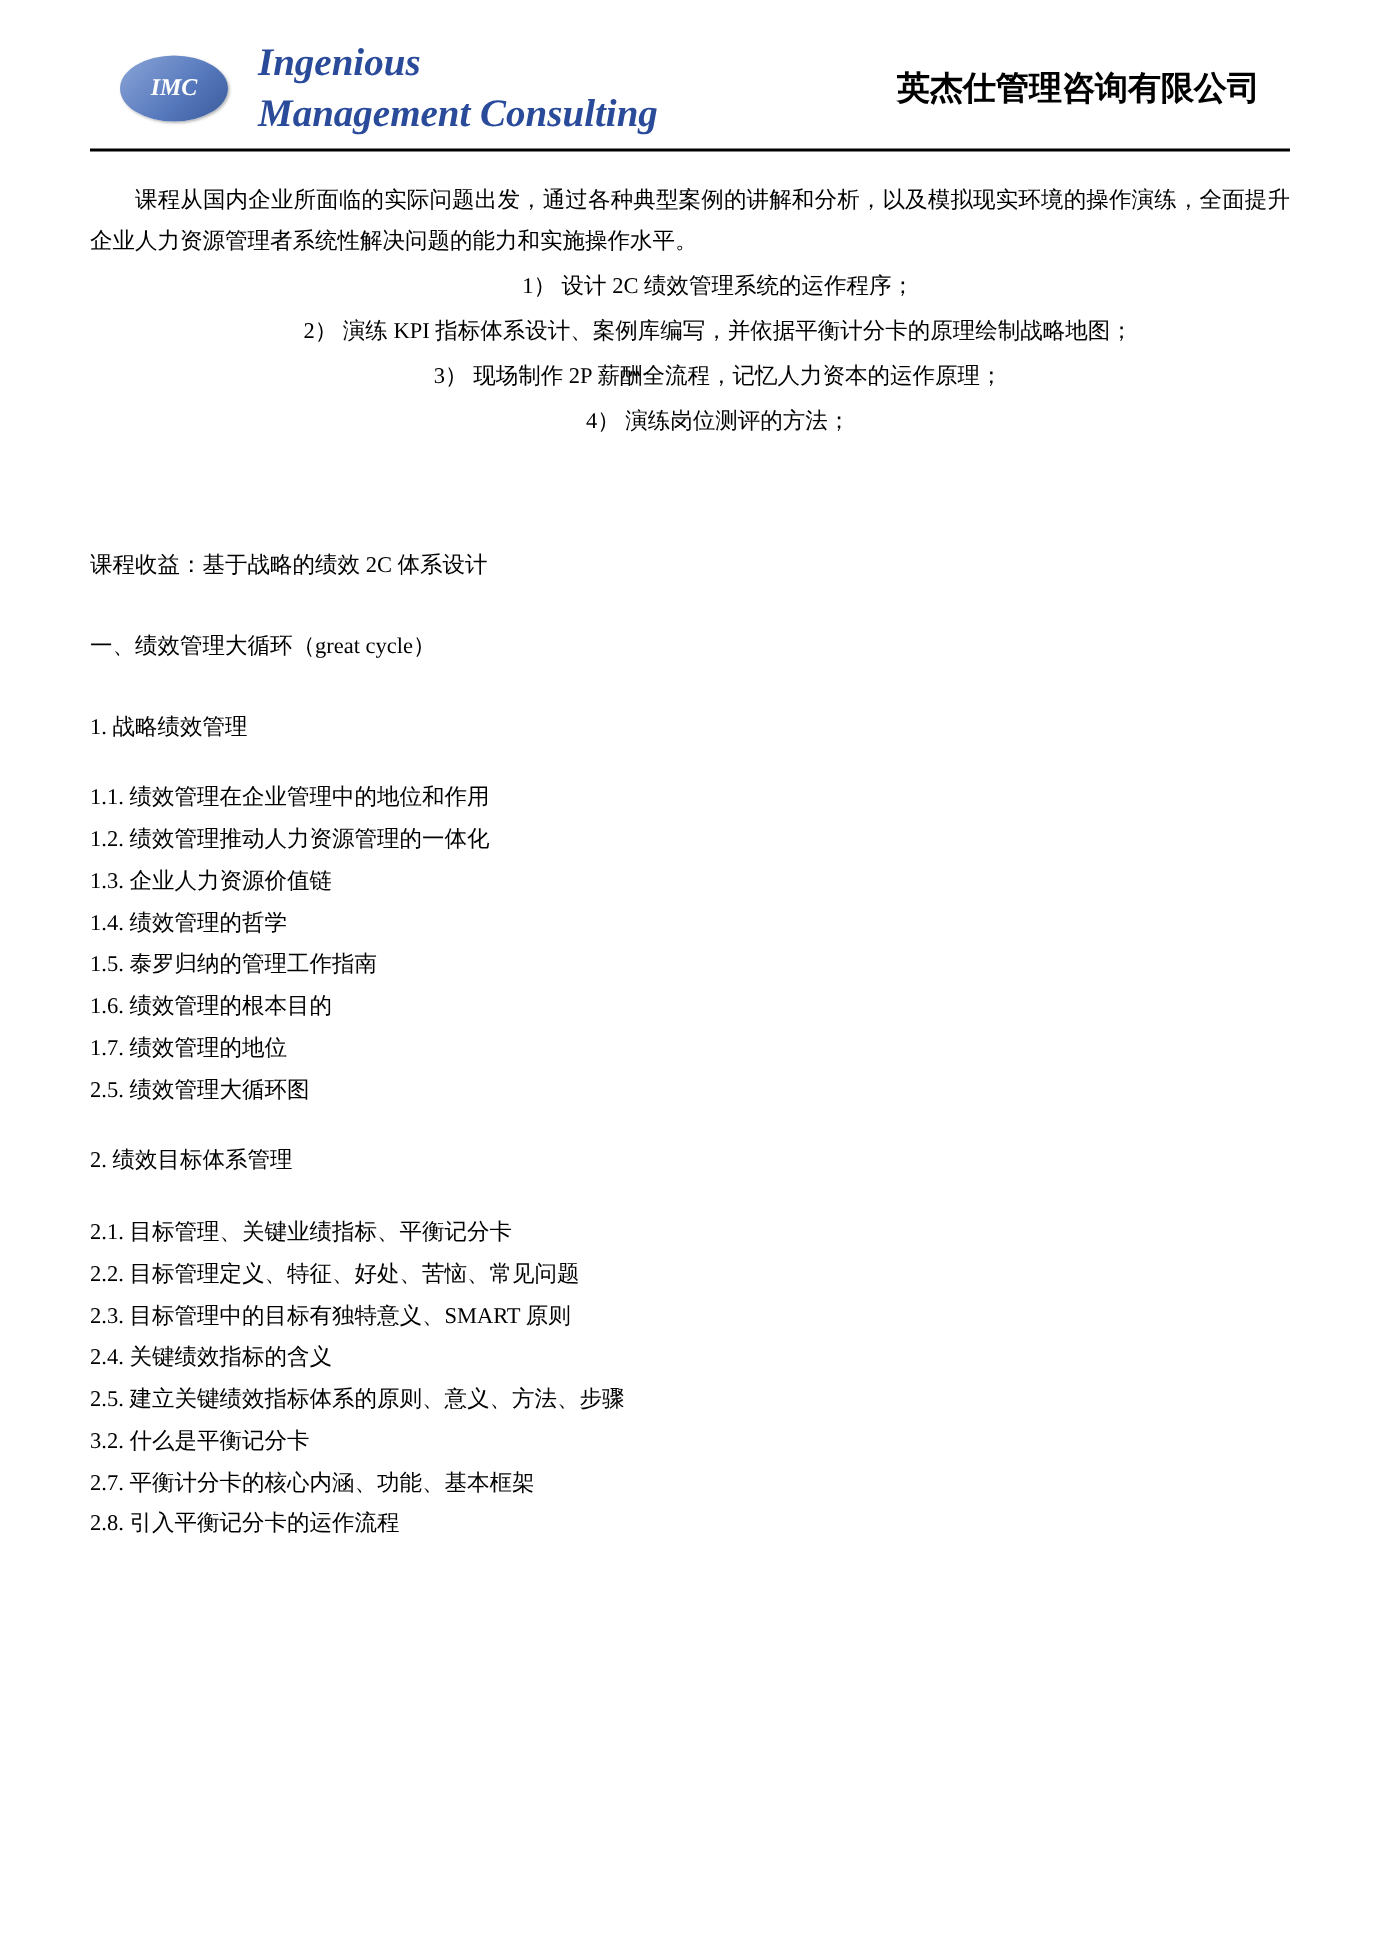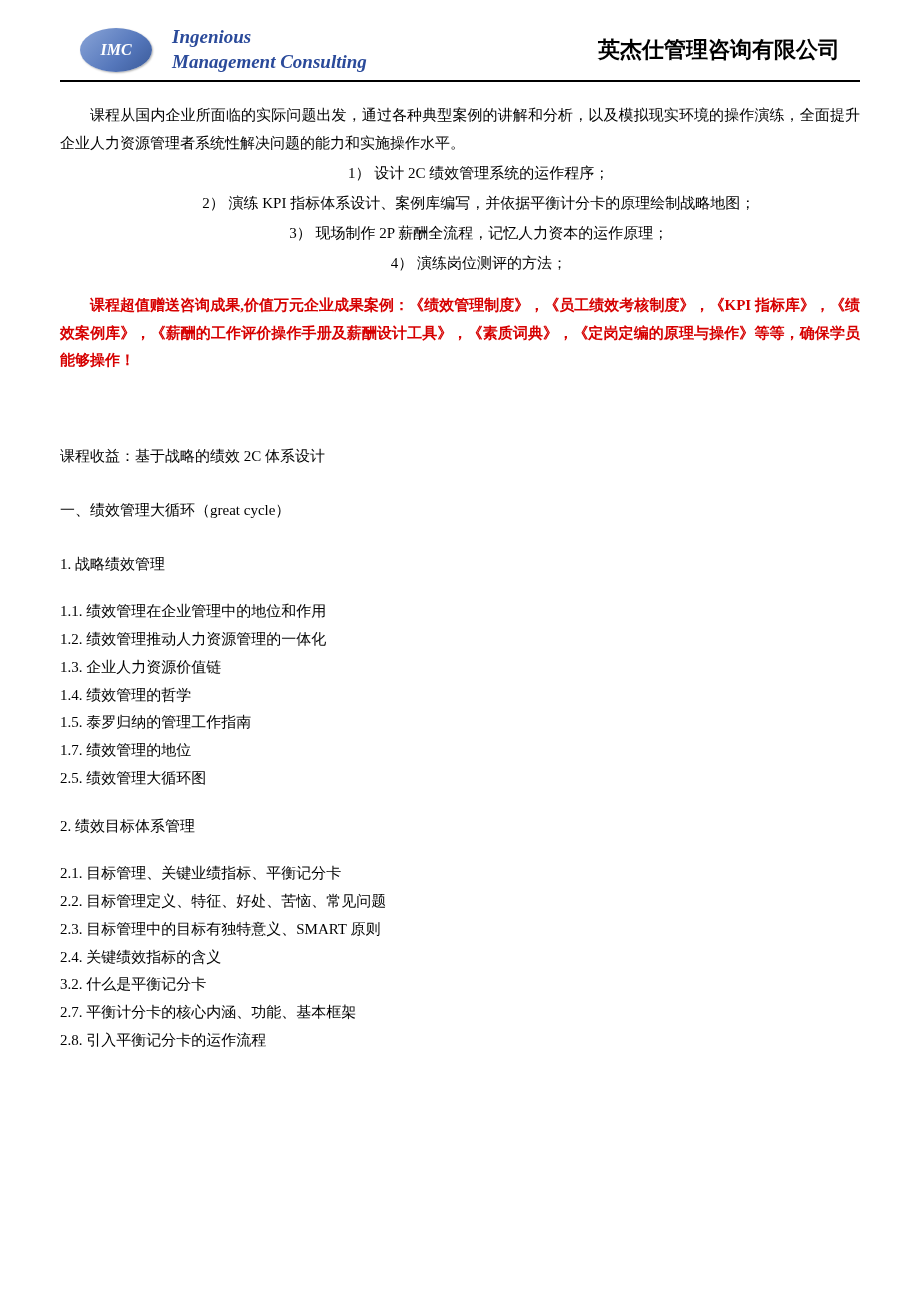--- a/index.html
+++ b/index.html
@@ -32,21 +32,21 @@
     font-style: italic;
     font-family: "Times New Roman", serif;
     font-size: 16px;
     margin-right: 20px;
     margin-left: 20px;
     box-shadow: 1px 1px 2px rgba(0,0,0,0.3);
   }
   .en-name {
     color: #2a4a9a;
     font-family: "Comic Sans MS", "Segoe Script", cursive;
-    font-size: 19px;
+    font-size: 26px;
     font-weight: bold;
     font-style: italic;
     line-height: 1.3;
   }
   .cn-name {
     margin-left: auto;
     margin-right: 20px;
     font-family: "SimHei", "黑体", sans-serif;
     font-size: 22px;
     font-weight: bold;
@@ -107,43 +107,44 @@
   <div class="intro">课程从国内企业所面临的实际问题出发，通过各种典型案例的讲解和分析，以及模拟现实环境的操作演练，全面提升企业人力资源管理者系统性解决问题的能力和实施操作水平。</div>
 
 
   <div class="list-num">
     <div>1） 设计 2C 绩效管理系统的运作程序；</div>
     <div>2） 演练 KPI 指标体系设计、案例库编写，并依据平衡计分卡的原理绘制战略地图；</div>
     <div>3） 现场制作 2P 薪酬全流程，记忆人力资本的运作原理；</div>
     <div>4） 演练岗位测评的方法；</div>
   </div>
 
-  <div class="red-text">课程超值赠送咨询成果,价值万元企业成果案例：《绩效管理制度》，《员工绩效考核制度》，《KPI 指标库》，《绩效案例库》，《薪酬的工作评价操作手册及薪酬设计工具》，《素质词典》，《定岗定编的原理与操作》等等，确保学员能够操作！</div>
 
   <div class="gap"></div>
 
 
   <div class="outline">
     <p class="spaced2">课程收益：基于战略的绩效 2C 体系设计</p>
     <p class="spaced2">一、绩效管理大循环（great cycle）</p>
     <p class="spaced2">1.  战略绩效管理</p>
 
     <p class="spaced">1.1. 绩效管理在企业管理中的地位和作用</p>
     <p>1.2. 绩效管理推动人力资源管理的一体化</p>
     <p>1.3. 企业人力资源价值链</p>
     <p>1.4. 绩效管理的哲学</p>
     <p>1.5. 泰罗归纳的管理工作指南</p>
+    <p>1.6. 绩效管理的根本目的</p>
     <p>1.7. 绩效管理的地位</p>
     <p>2.5. 绩效管理大循环图</p>
 
     <p class="spaced">2.  绩效目标体系管理</p>
 
     <p class="spaced">2.1. 目标管理、关键业绩指标、平衡记分卡</p>
     <p>2.2. 目标管理定义、特征、好处、苦恼、常见问题</p>
     <p>2.3. 目标管理中的目标有独特意义、SMART 原则</p>
     <p>2.4. 关键绩效指标的含义</p>
+    <p>2.5. 建立关键绩效指标体系的原则、意义、方法、步骤</p>
     <p>3.2. 什么是平衡记分卡</p>
     <p>2.7. 平衡计分卡的核心内涵、功能、基本框架</p>
     <p>2.8. 引入平衡记分卡的运作流程</p>
 
   </div>
 
 </div>
 
 </body></html>

